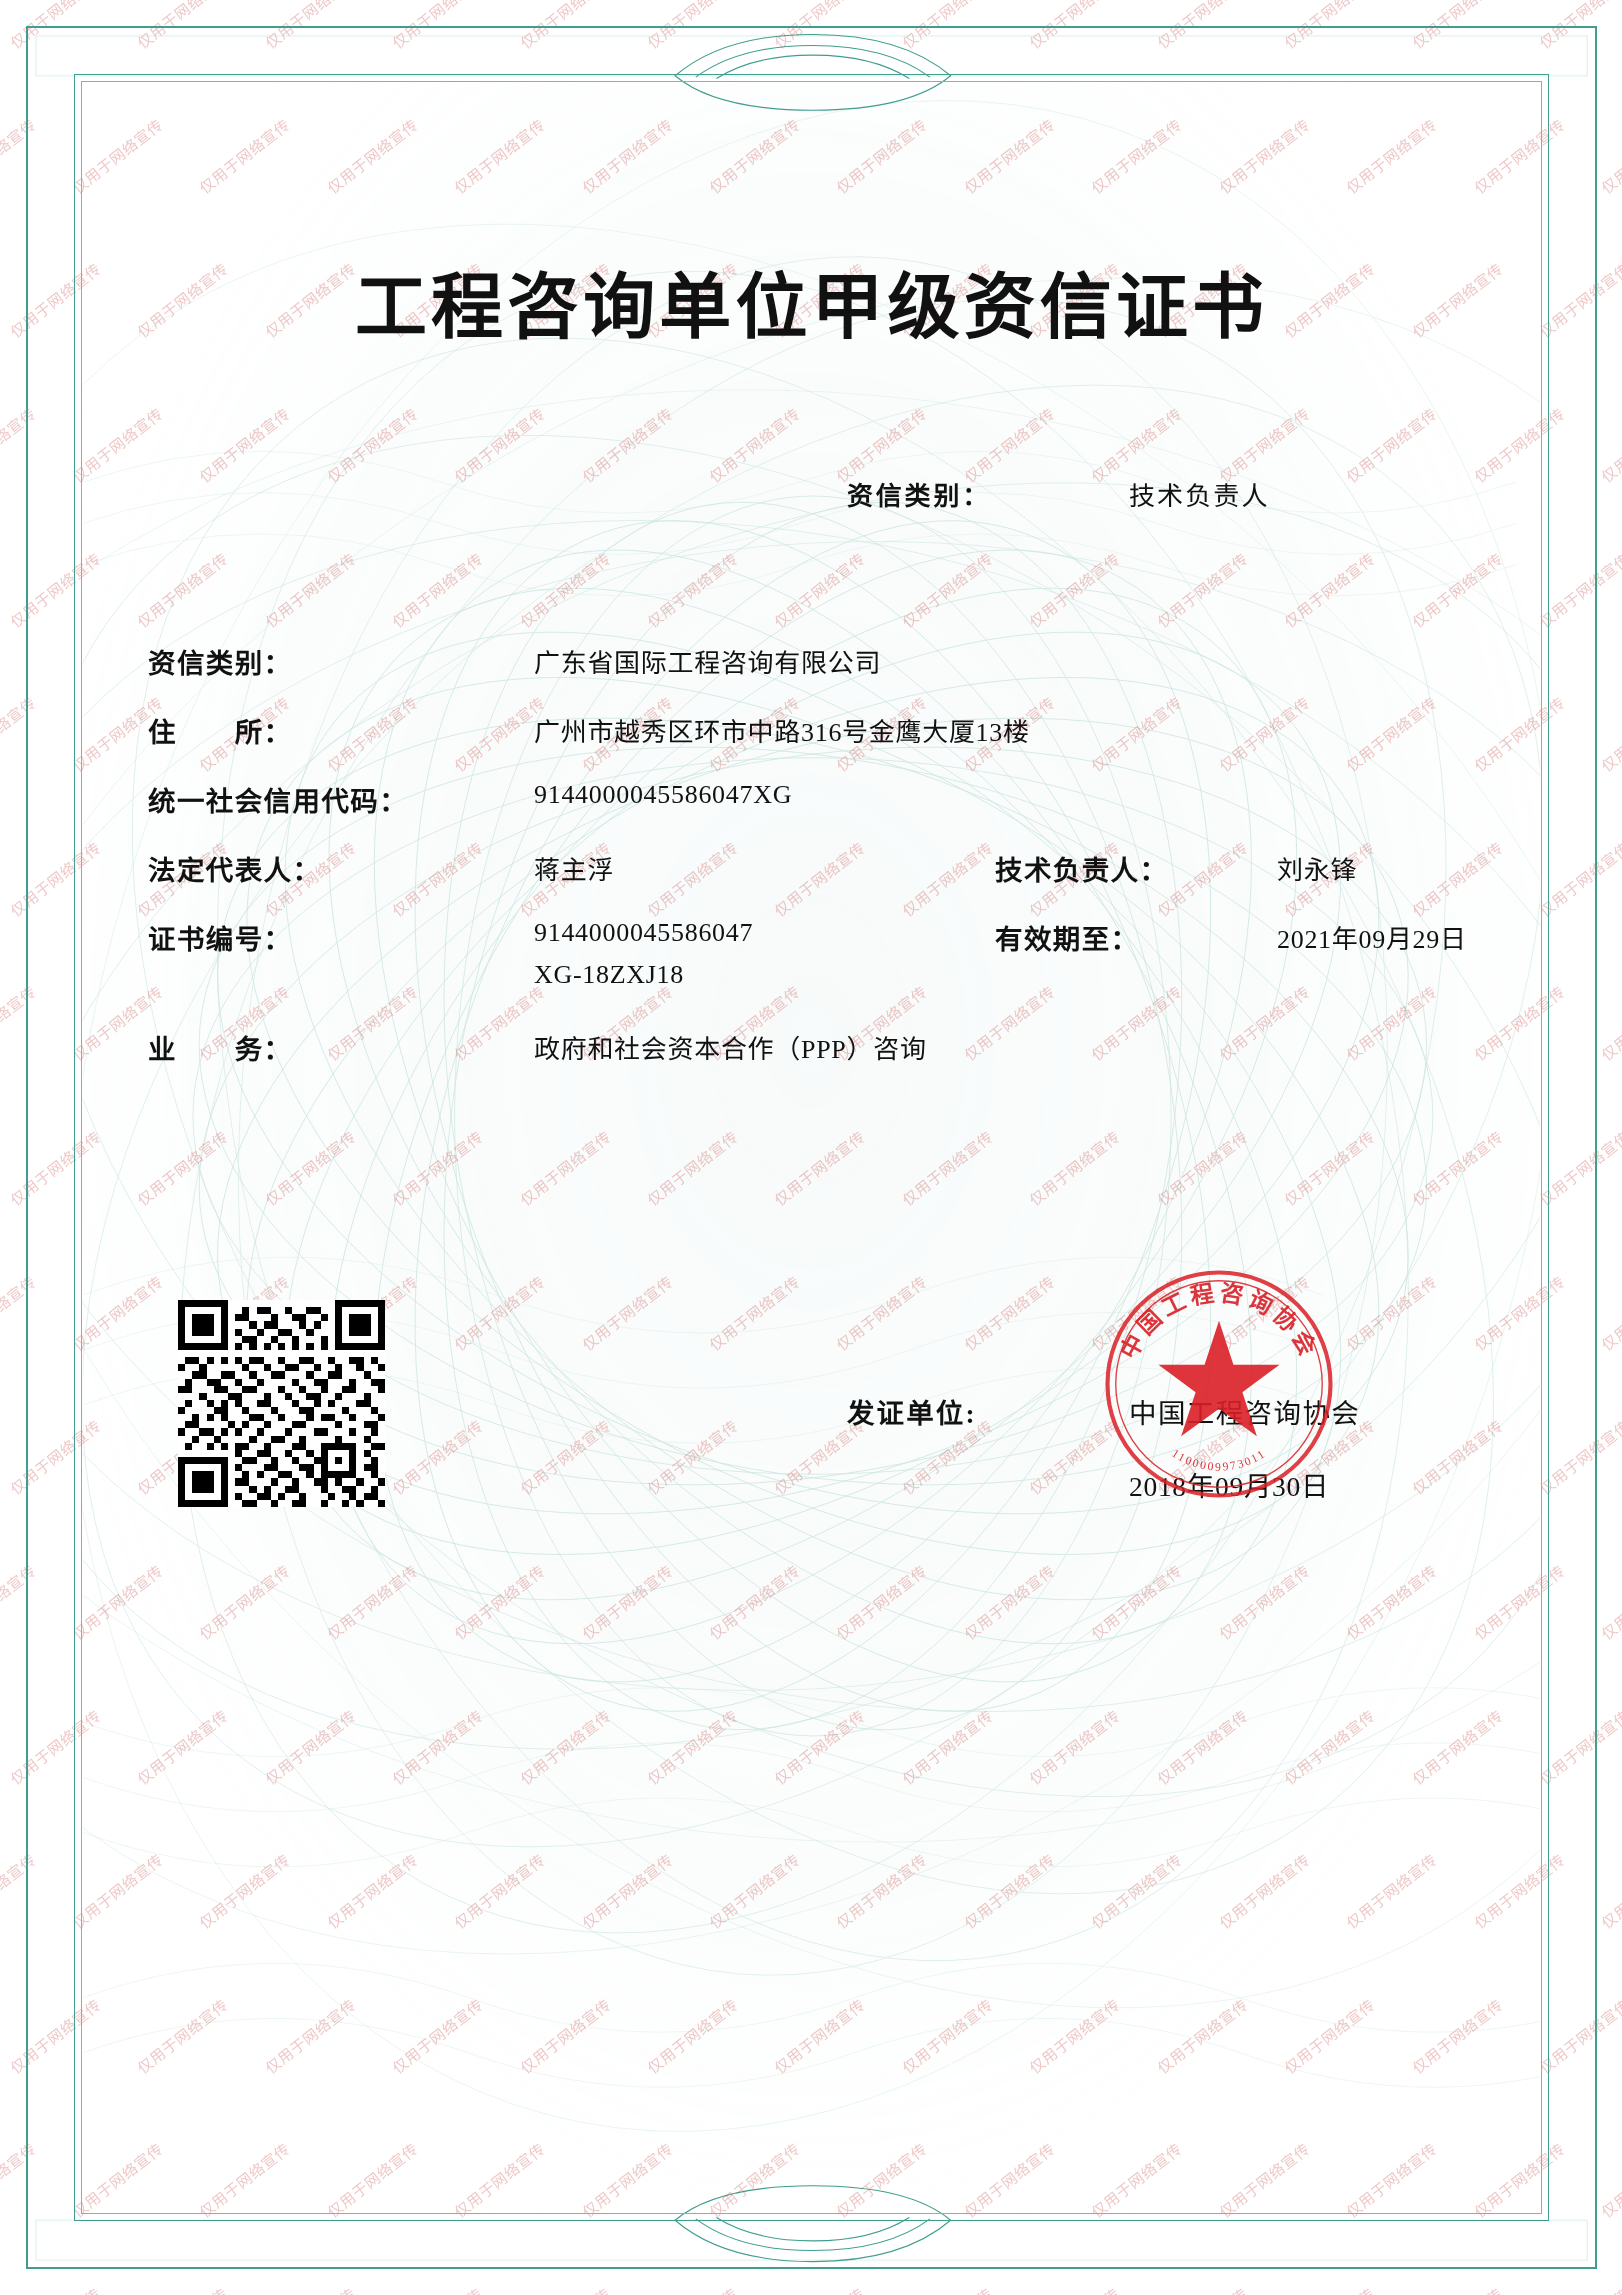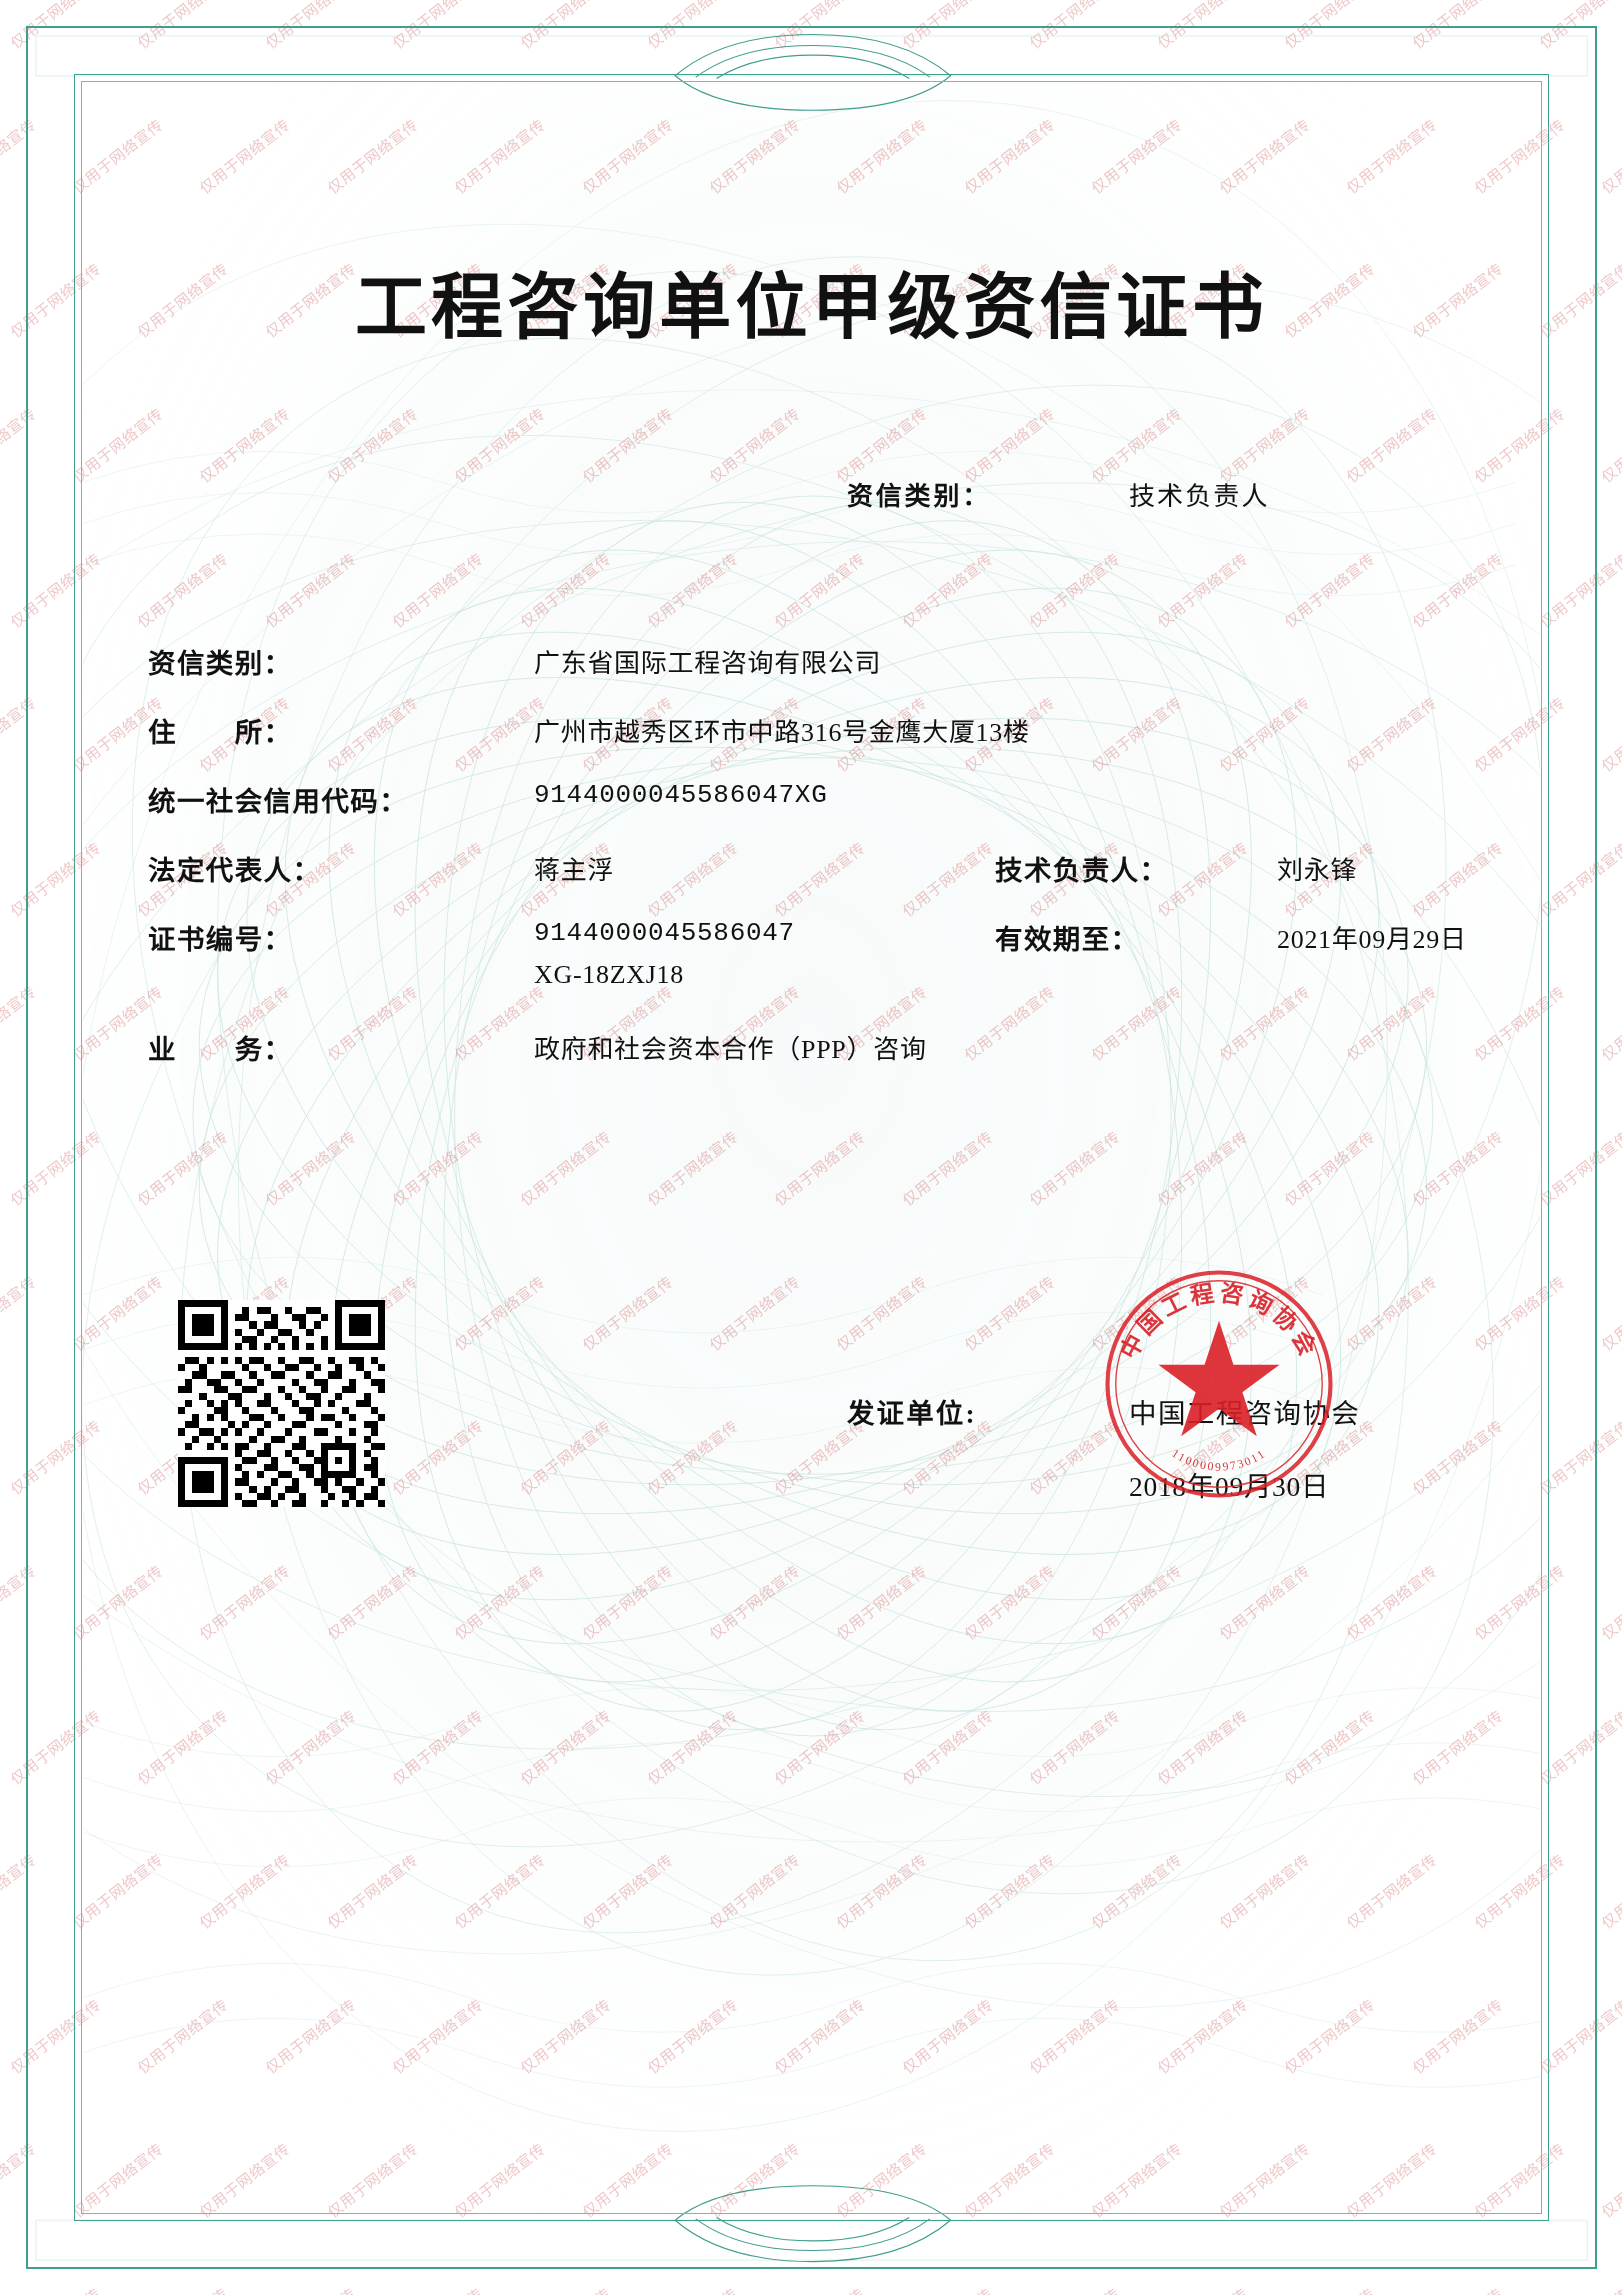--- a/index.html
+++ b/index.html
@@ -135,21 +135,21 @@
   .field-value {
     position: absolute;
     left: 386px;
     top: 1.4px;
     font-size: 26px;
     color: #111;
     letter-spacing: 0.7px;
     white-space: nowrap;
   }
   .field-value.num {
-    font-family: Liberation Mono, monospace;
+    font-family: Liberation Serif, serif;
   }
   .field-label-2 {
     position: absolute;
     left: 847px;
     top: 0;
     font-size: 27.5px;
     font-weight: bold;
     color: #111;
     letter-spacing: 1.4px;
     white-space: nowrap;

